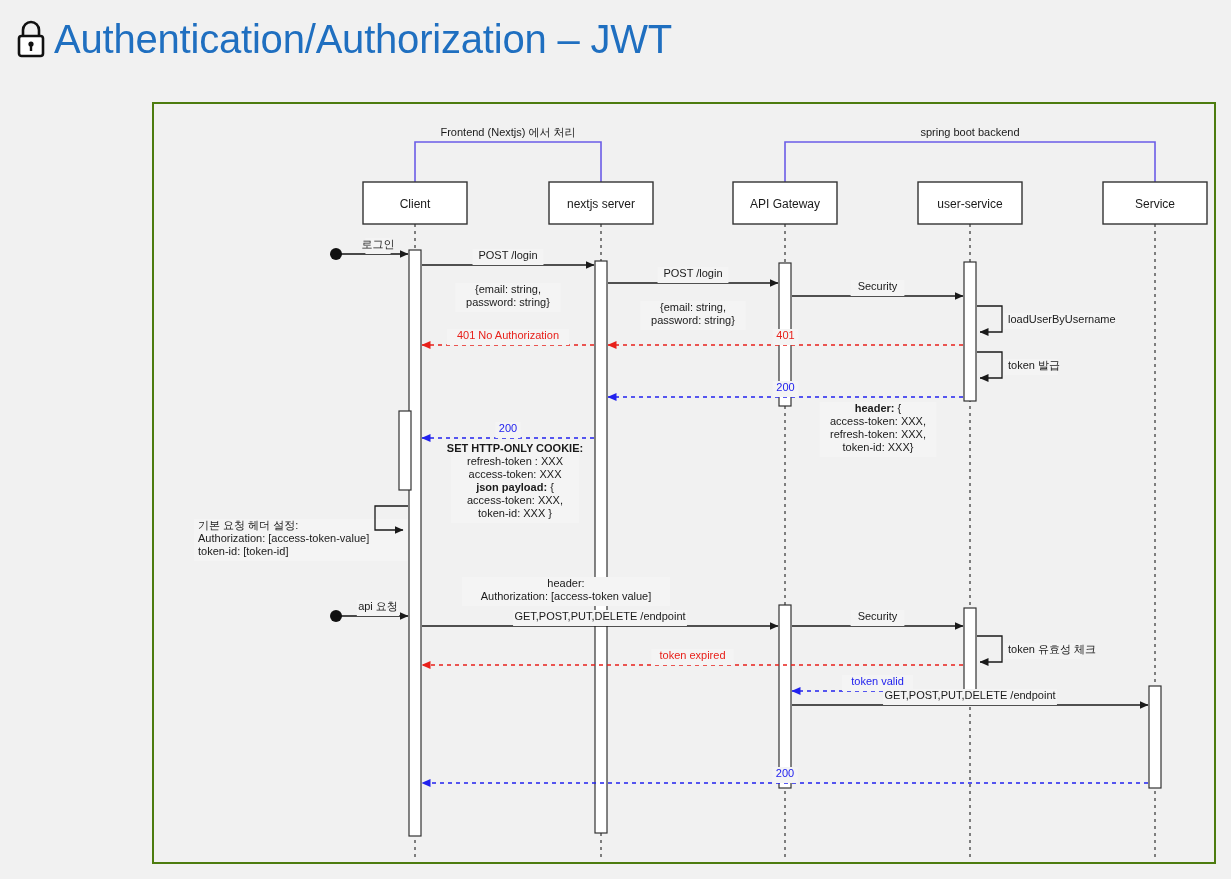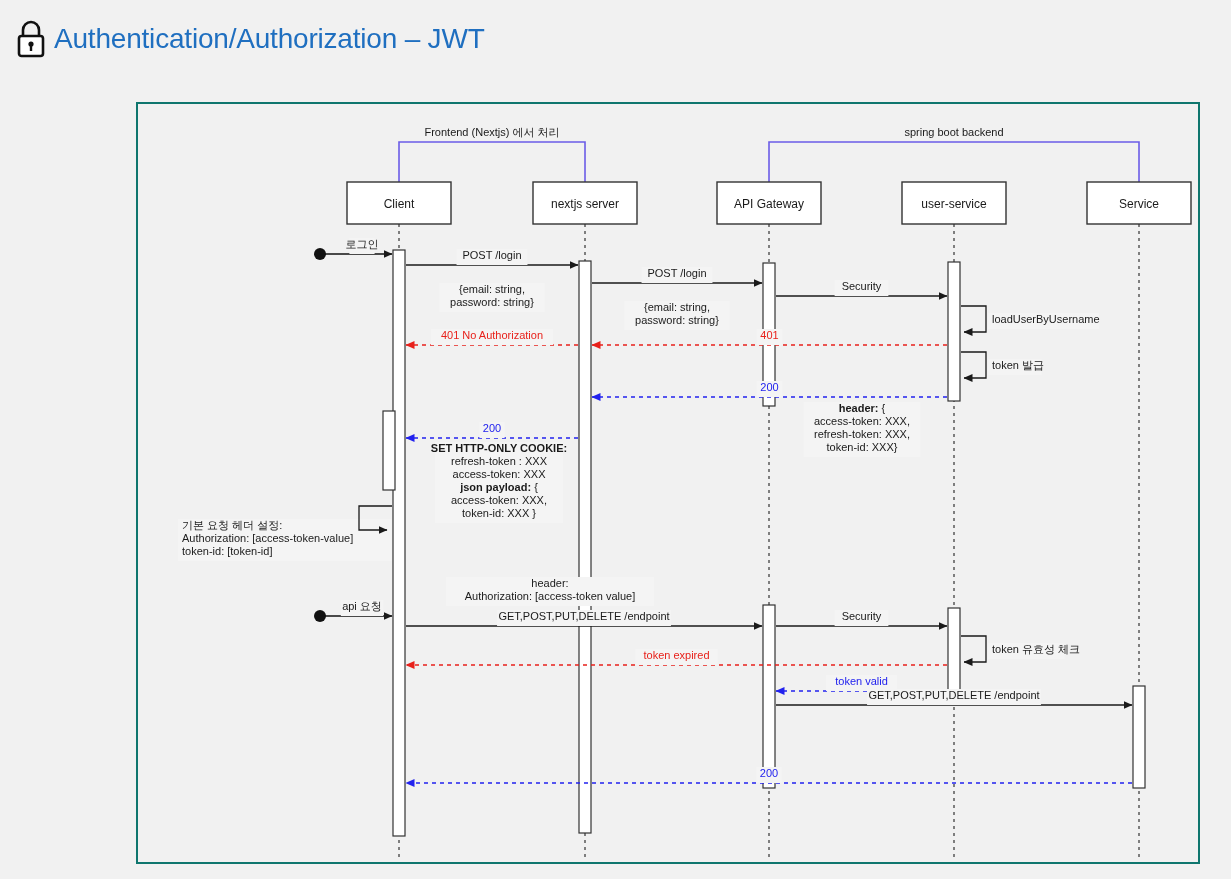--- a/index.html
+++ b/index.html
@@ -8,26 +8,26 @@
     background:#f1f1f1;
     font-family:"Liberation Sans",sans-serif;
     overflow:hidden;
   }
   #page-title{
     display:flex;align-items:center;gap:6px;
     padding:14px 0 0 14px;height:64px;box-sizing:border-box;
   }
   #page-title .lock{width:34px;height:40px;flex:0 0 auto;}
   #page-title .ttl{
-    font-size:28px;line-height:44px;color:#1f6fc0;font-weight:400;
+    font-size:40px;line-height:44px;color:#1f6fc0;font-weight:400;
     white-space:nowrap;letter-spacing:-.2px;
   }
   #diagram-frame{
-    position:absolute;left:136px;top:102px;width:1064px;height:762px;
-    border:2px solid #0f766e;box-sizing:border-box;background:transparent;
+    position:absolute;left:152px;top:102px;width:1064px;height:762px;
+    border:2px solid #4d7c0f;box-sizing:border-box;background:transparent;
   }
   svg#seq{position:absolute;left:0;top:0;}
 </style>
 </head>
 <body>
 
 <div id="page-title">
   <svg class="lock" viewBox="0 0 34 40" aria-hidden="true">
     <path d="M9 17 V11 a8 8 0 0 1 16 0 V17" fill="none" stroke="#111" stroke-width="2.6"></path>
     <rect x="5" y="17" width="24" height="20" rx="2.5" fill="#fff" stroke="#111" stroke-width="2.6"></rect>

